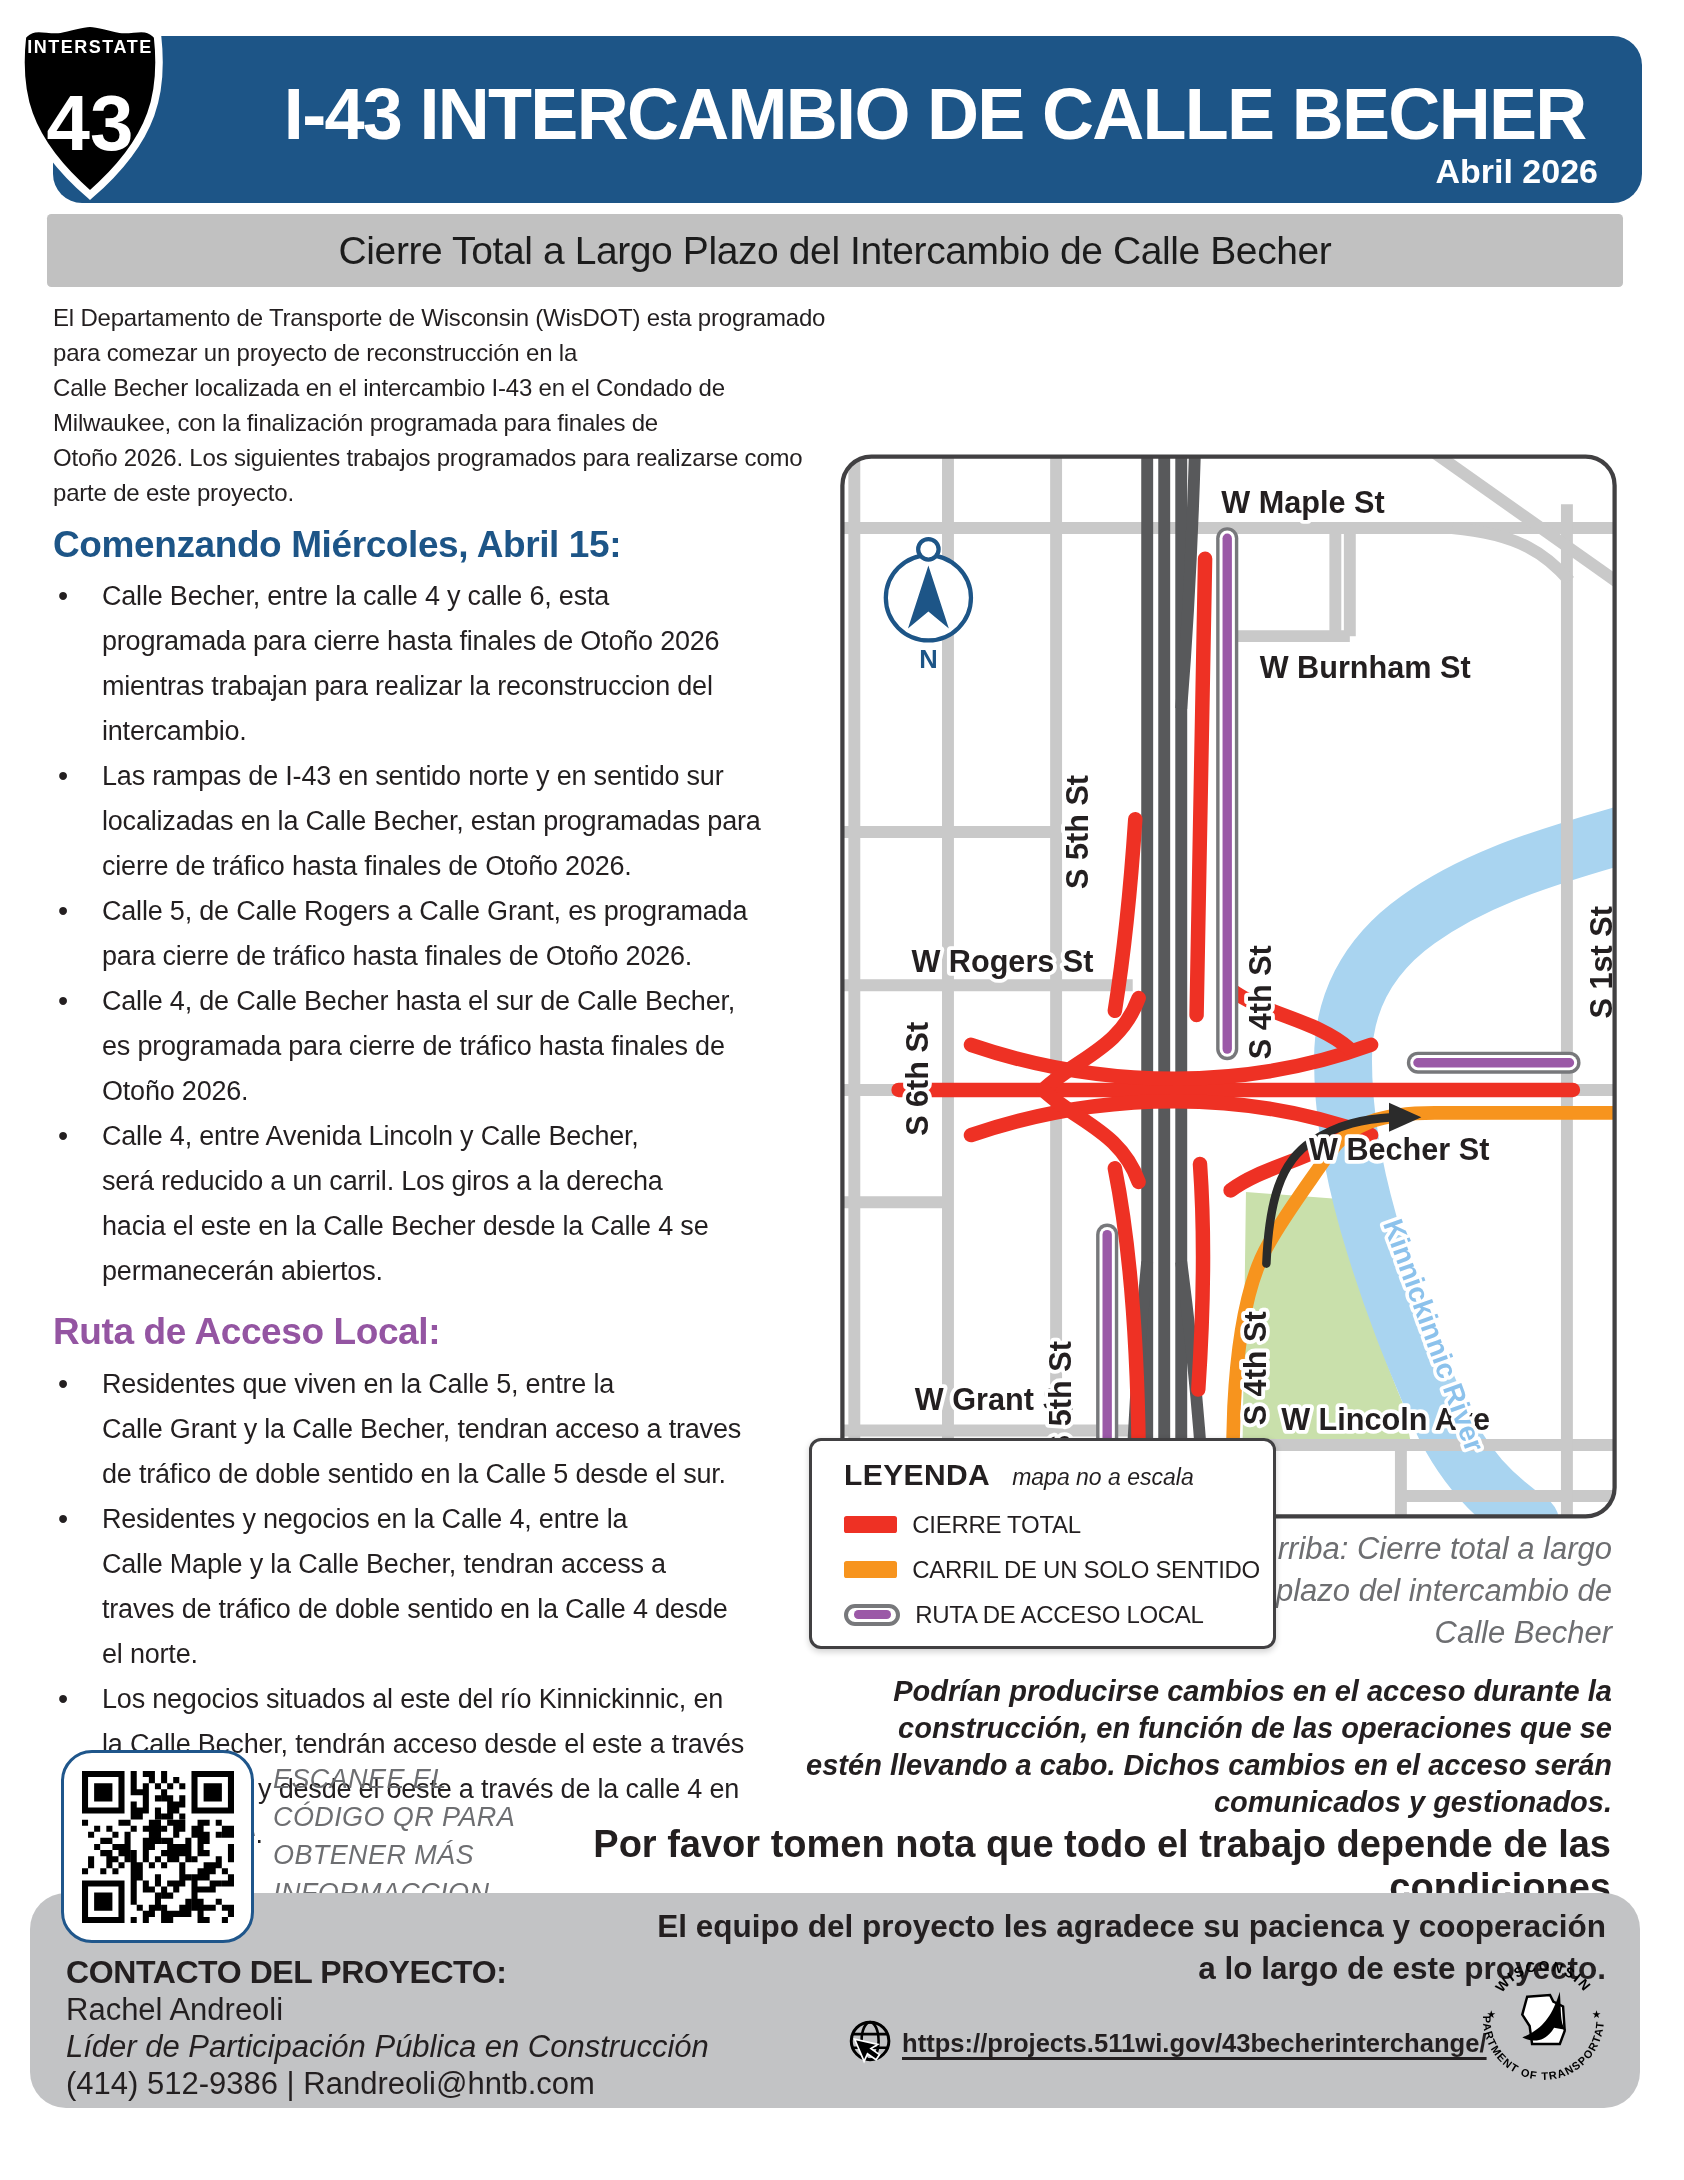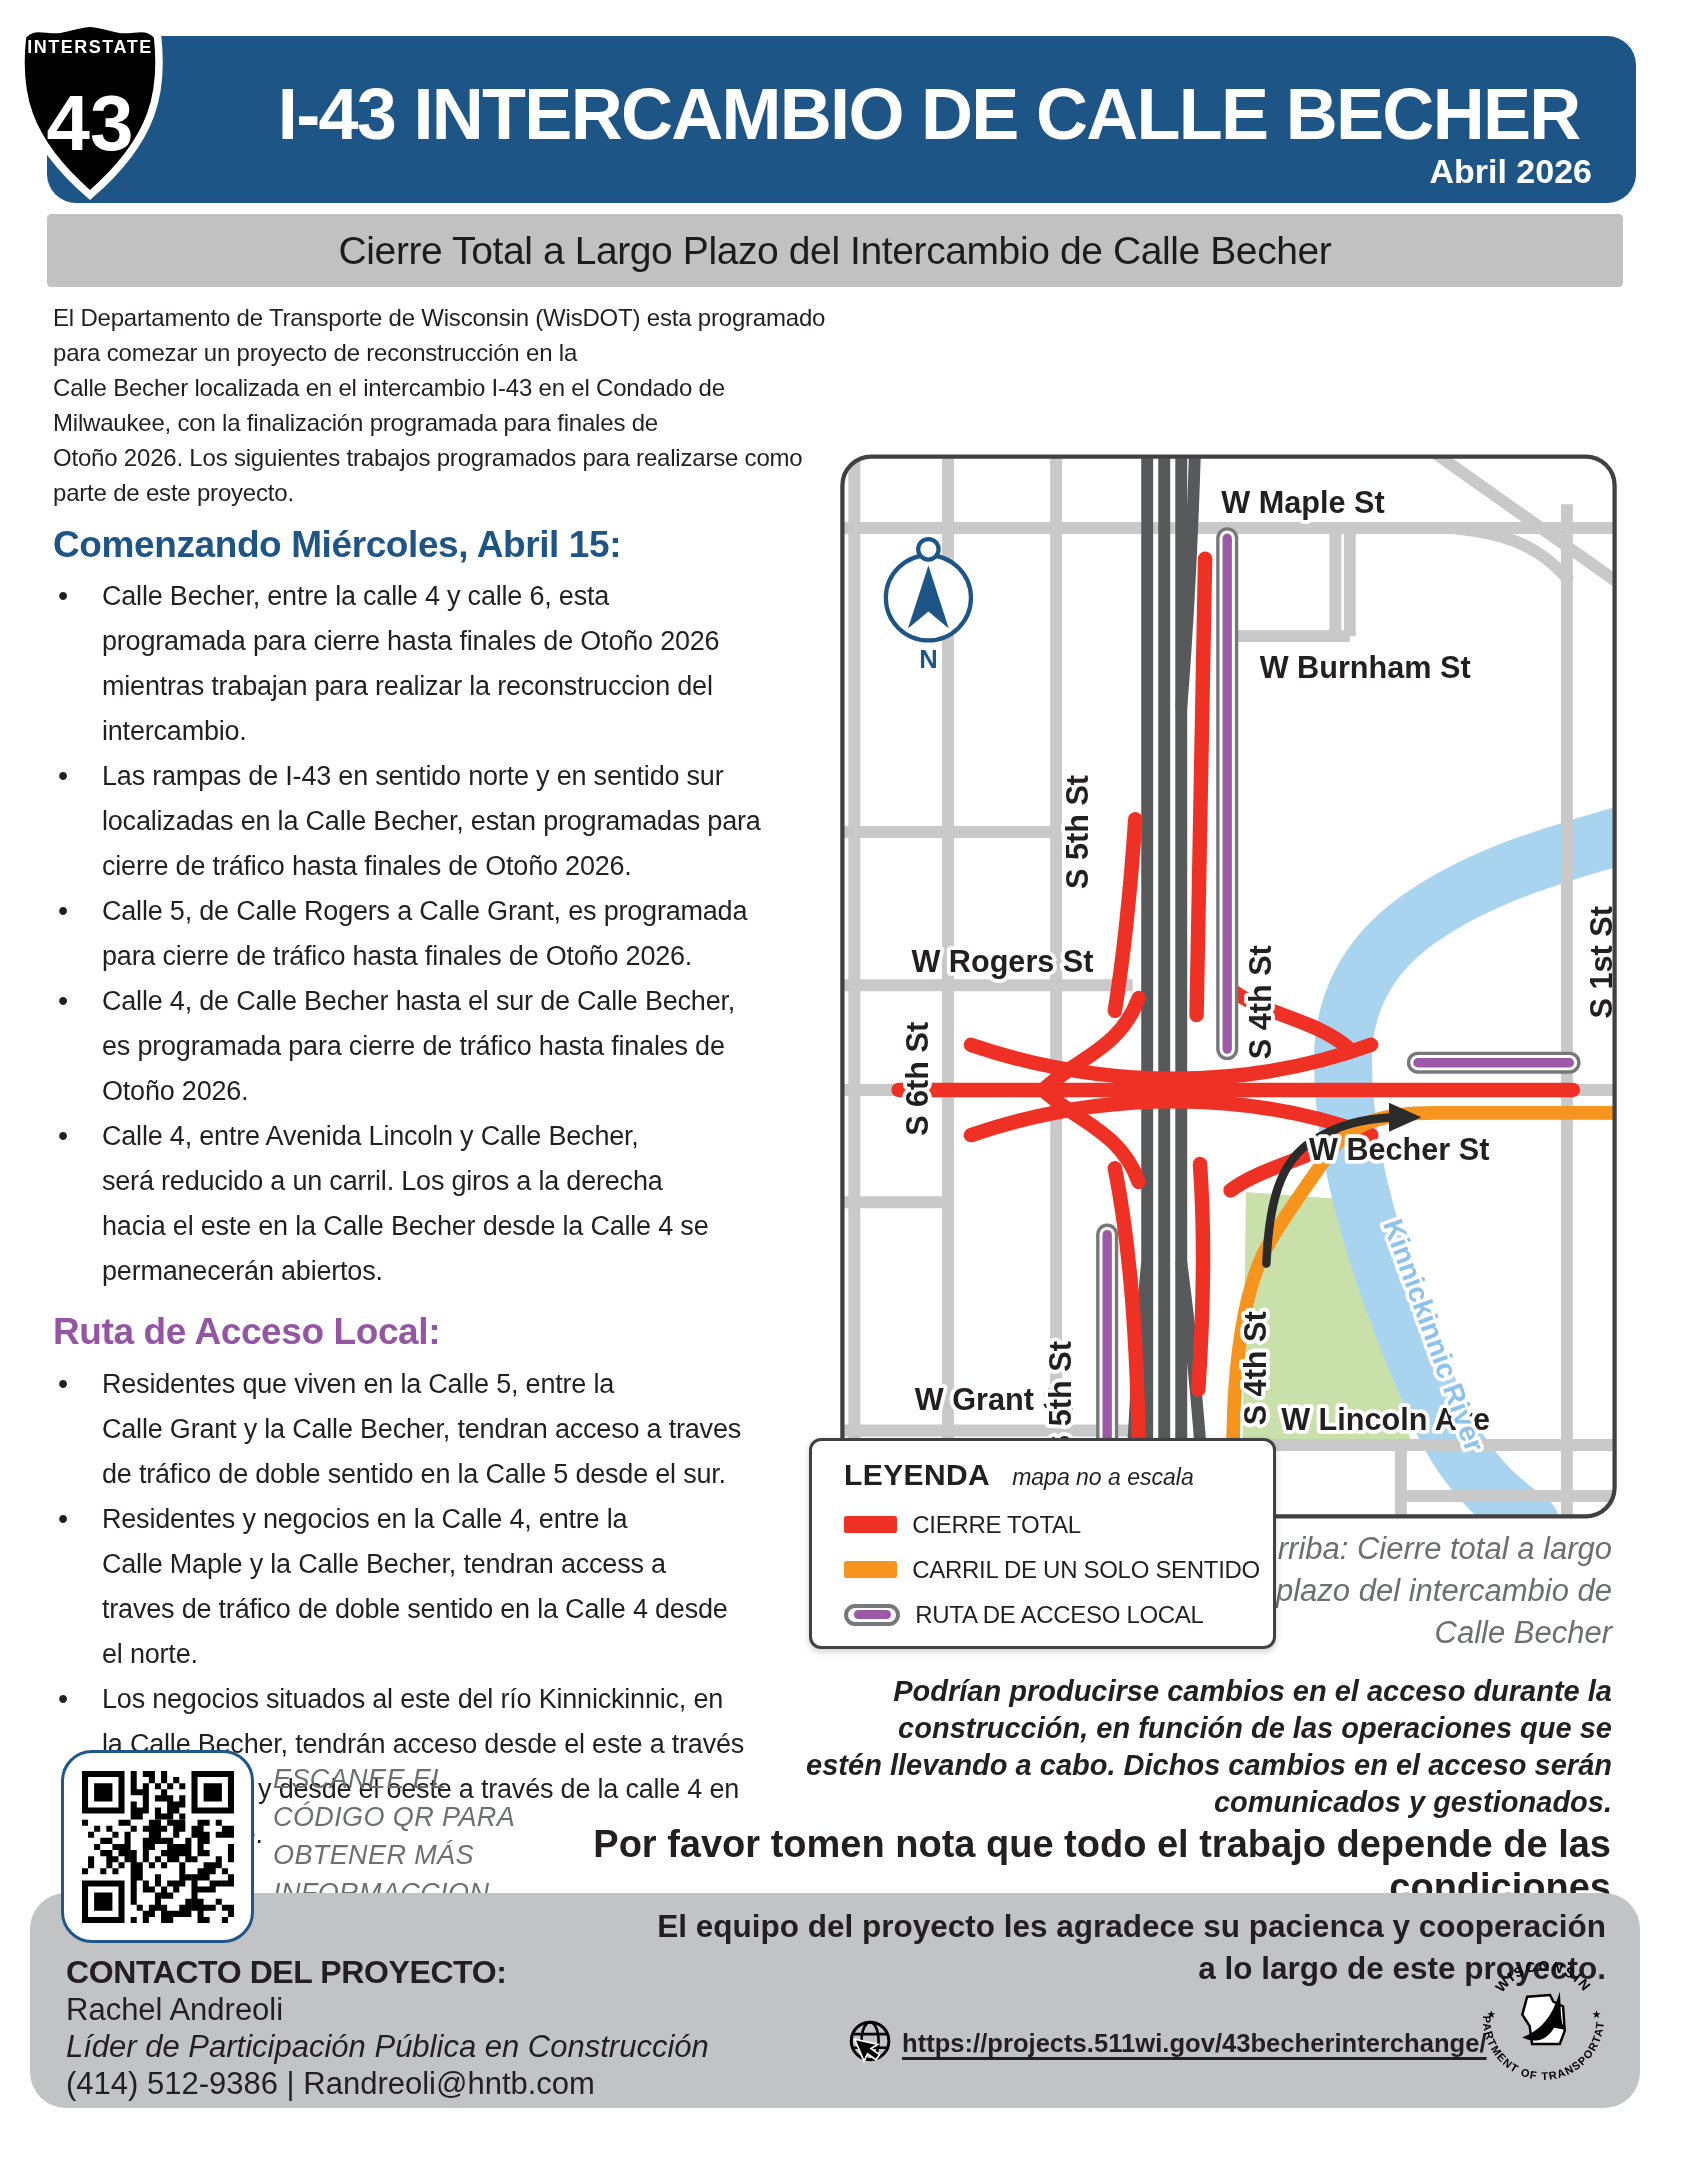--- a/index.html
+++ b/index.html
@@ -3,21 +3,21 @@
 <meta charset="utf-8">
 <style>
   * { margin:0; padding:0; box-sizing:border-box; }
   html,body { background:#fff; }
   .page {
     position:relative; width:1685px; height:2181px; background:#fff;
     font-family:"Liberation Sans", sans-serif; color:#231f20; overflow:hidden;
   }
   
   .banner {
-    position:absolute; left:47px; top:36px; width:1589px; height:167px;
+    position:absolute; left:53px; top:36px; width:1589px; height:167px;
     background:#1d5587; border-radius:29px;
   }
   .shield { position:absolute; left:15.3px; top:8.5px; width:150px; height:198px; }
   .title {
     position:absolute; left:200px; right:25.6px; top:37px; text-align:center;
     font-size:72px; font-weight:bold; color:#fff; letter-spacing:-1.7px; white-space:nowrap;
   }
   .date {
     position:absolute; right:44px; bottom:12px; font-size:34px; font-weight:bold; color:#fff;
   }

